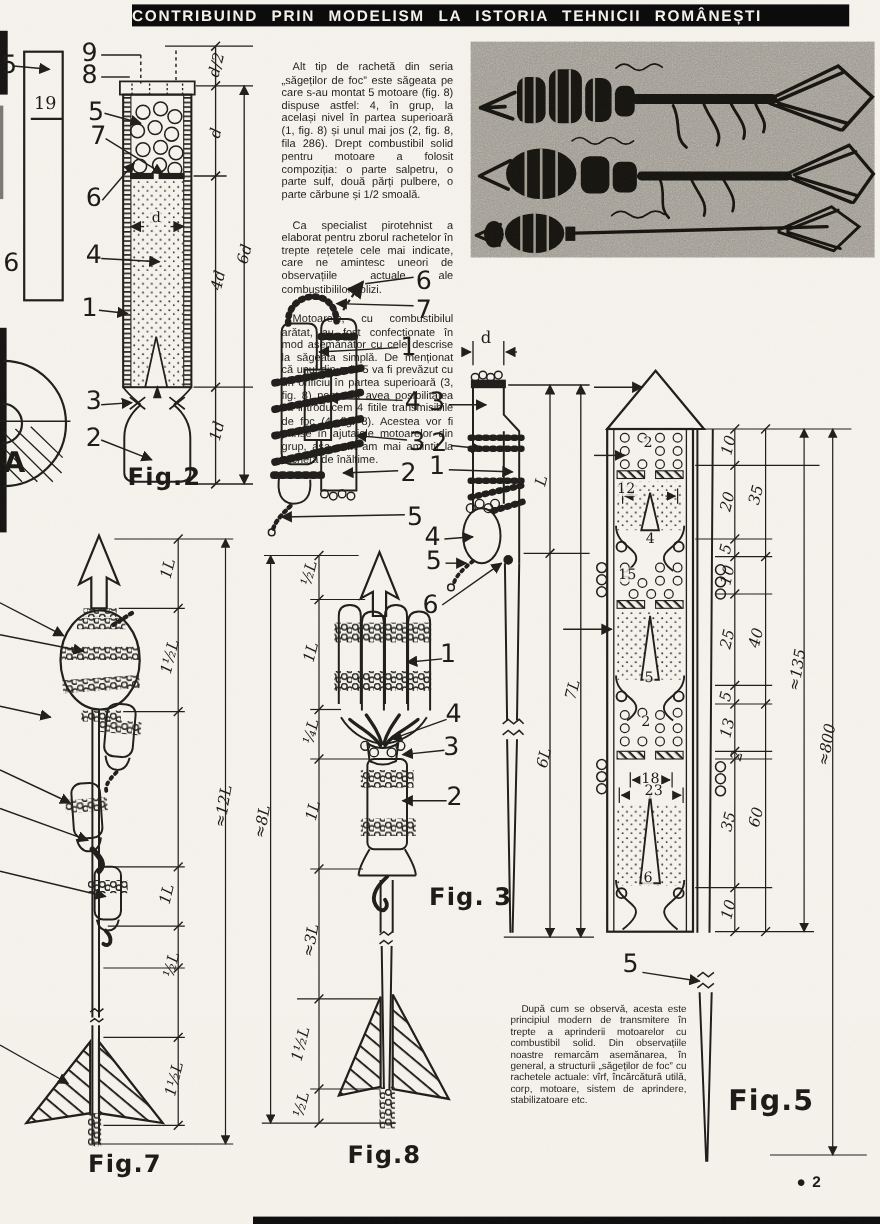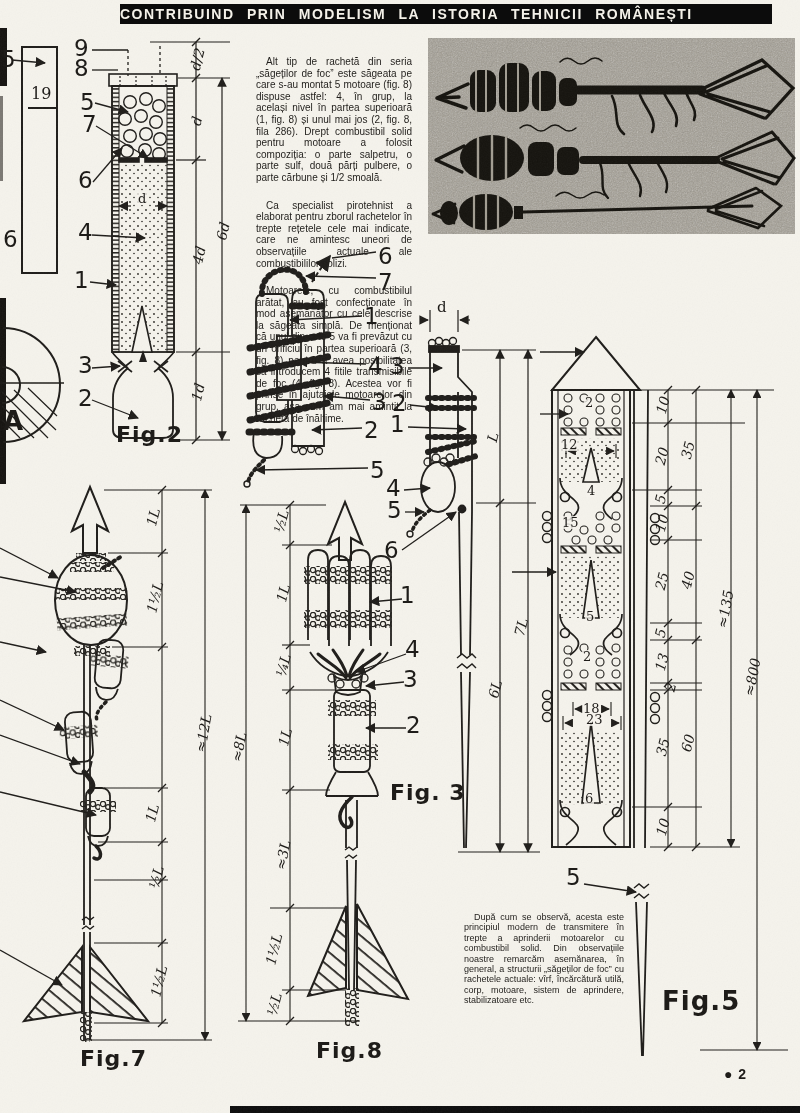--- a/index.html
+++ b/index.html
@@ -554,21 +554,21 @@
 <span class="pl" style="left:390px;top:355px">3</span>
 <span class="pl" style="left:392px;top:392px">2</span>
 <span class="pl" style="left:390px;top:413px">1</span>
 <span class="pl" style="left:386px;top:477px">4</span>
 <span class="pl" style="left:387px;top:499px">5</span>
 <span class="pl" style="left:384px;top:539px">6</span>
 <span class="dimh" style="left:436px;top:300px;font-size:15px">d</span>
 <span class="dim" style="left:488px;top:430px">L</span>
 <span class="dim" style="left:486px;top:682px">6L</span>
 <span class="dim" style="left:512px;top:620px">7L</span>
-<span class="cap" style="left:390px;top:780px">Fig. 3</span>
+<span class="cap" style="left:390px;top:804px">Fig. 3</span>
 
 <span class="pl" style="left:566px;top:866px">5</span>
 <span class="dimh" style="left:584px;top:396px">2</span>
 <span class="dimh" style="left:560px;top:438px">12</span>
 <span class="dimh" style="left:586px;top:484px">4</span>
 <span class="dimh" style="left:561px;top:516px">15</span>
 <span class="dimh" style="left:585px;top:610px">5</span>
 <span class="dimh" style="left:582px;top:650px">2</span>
 <span class="dimh" style="left:582px;top:702px">18</span>
 <span class="dimh" style="left:585px;top:713px">23</span>

